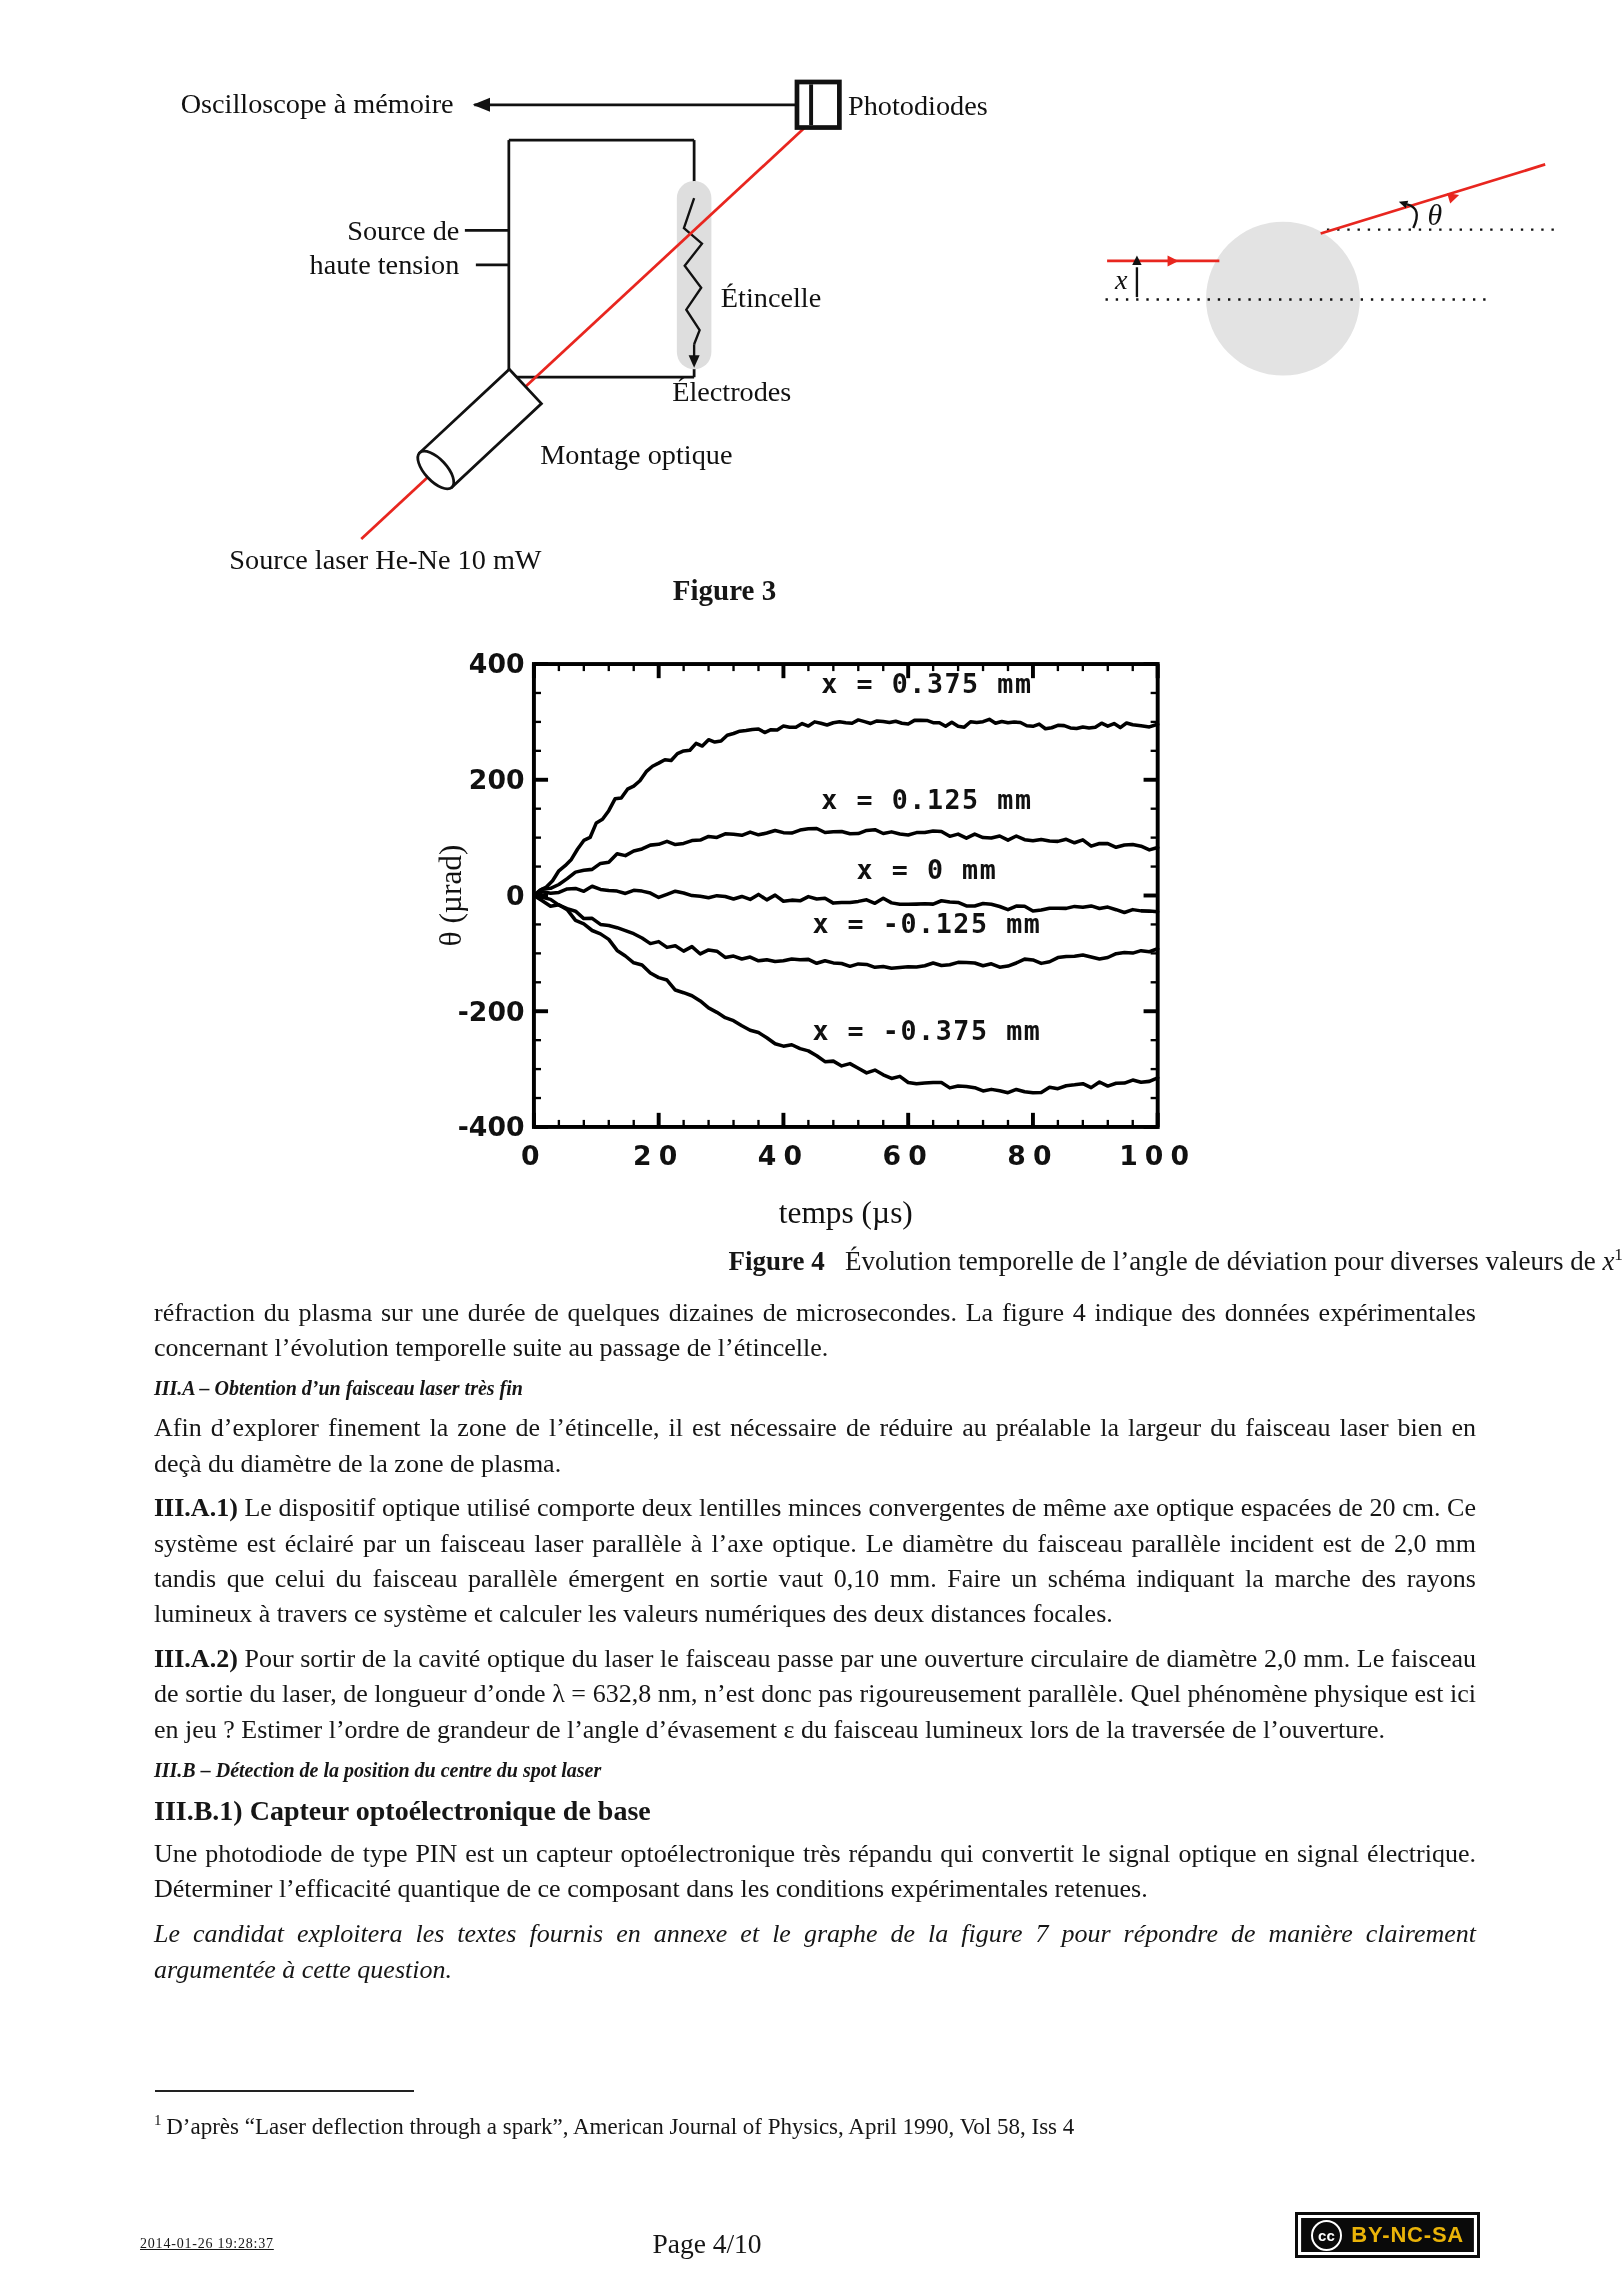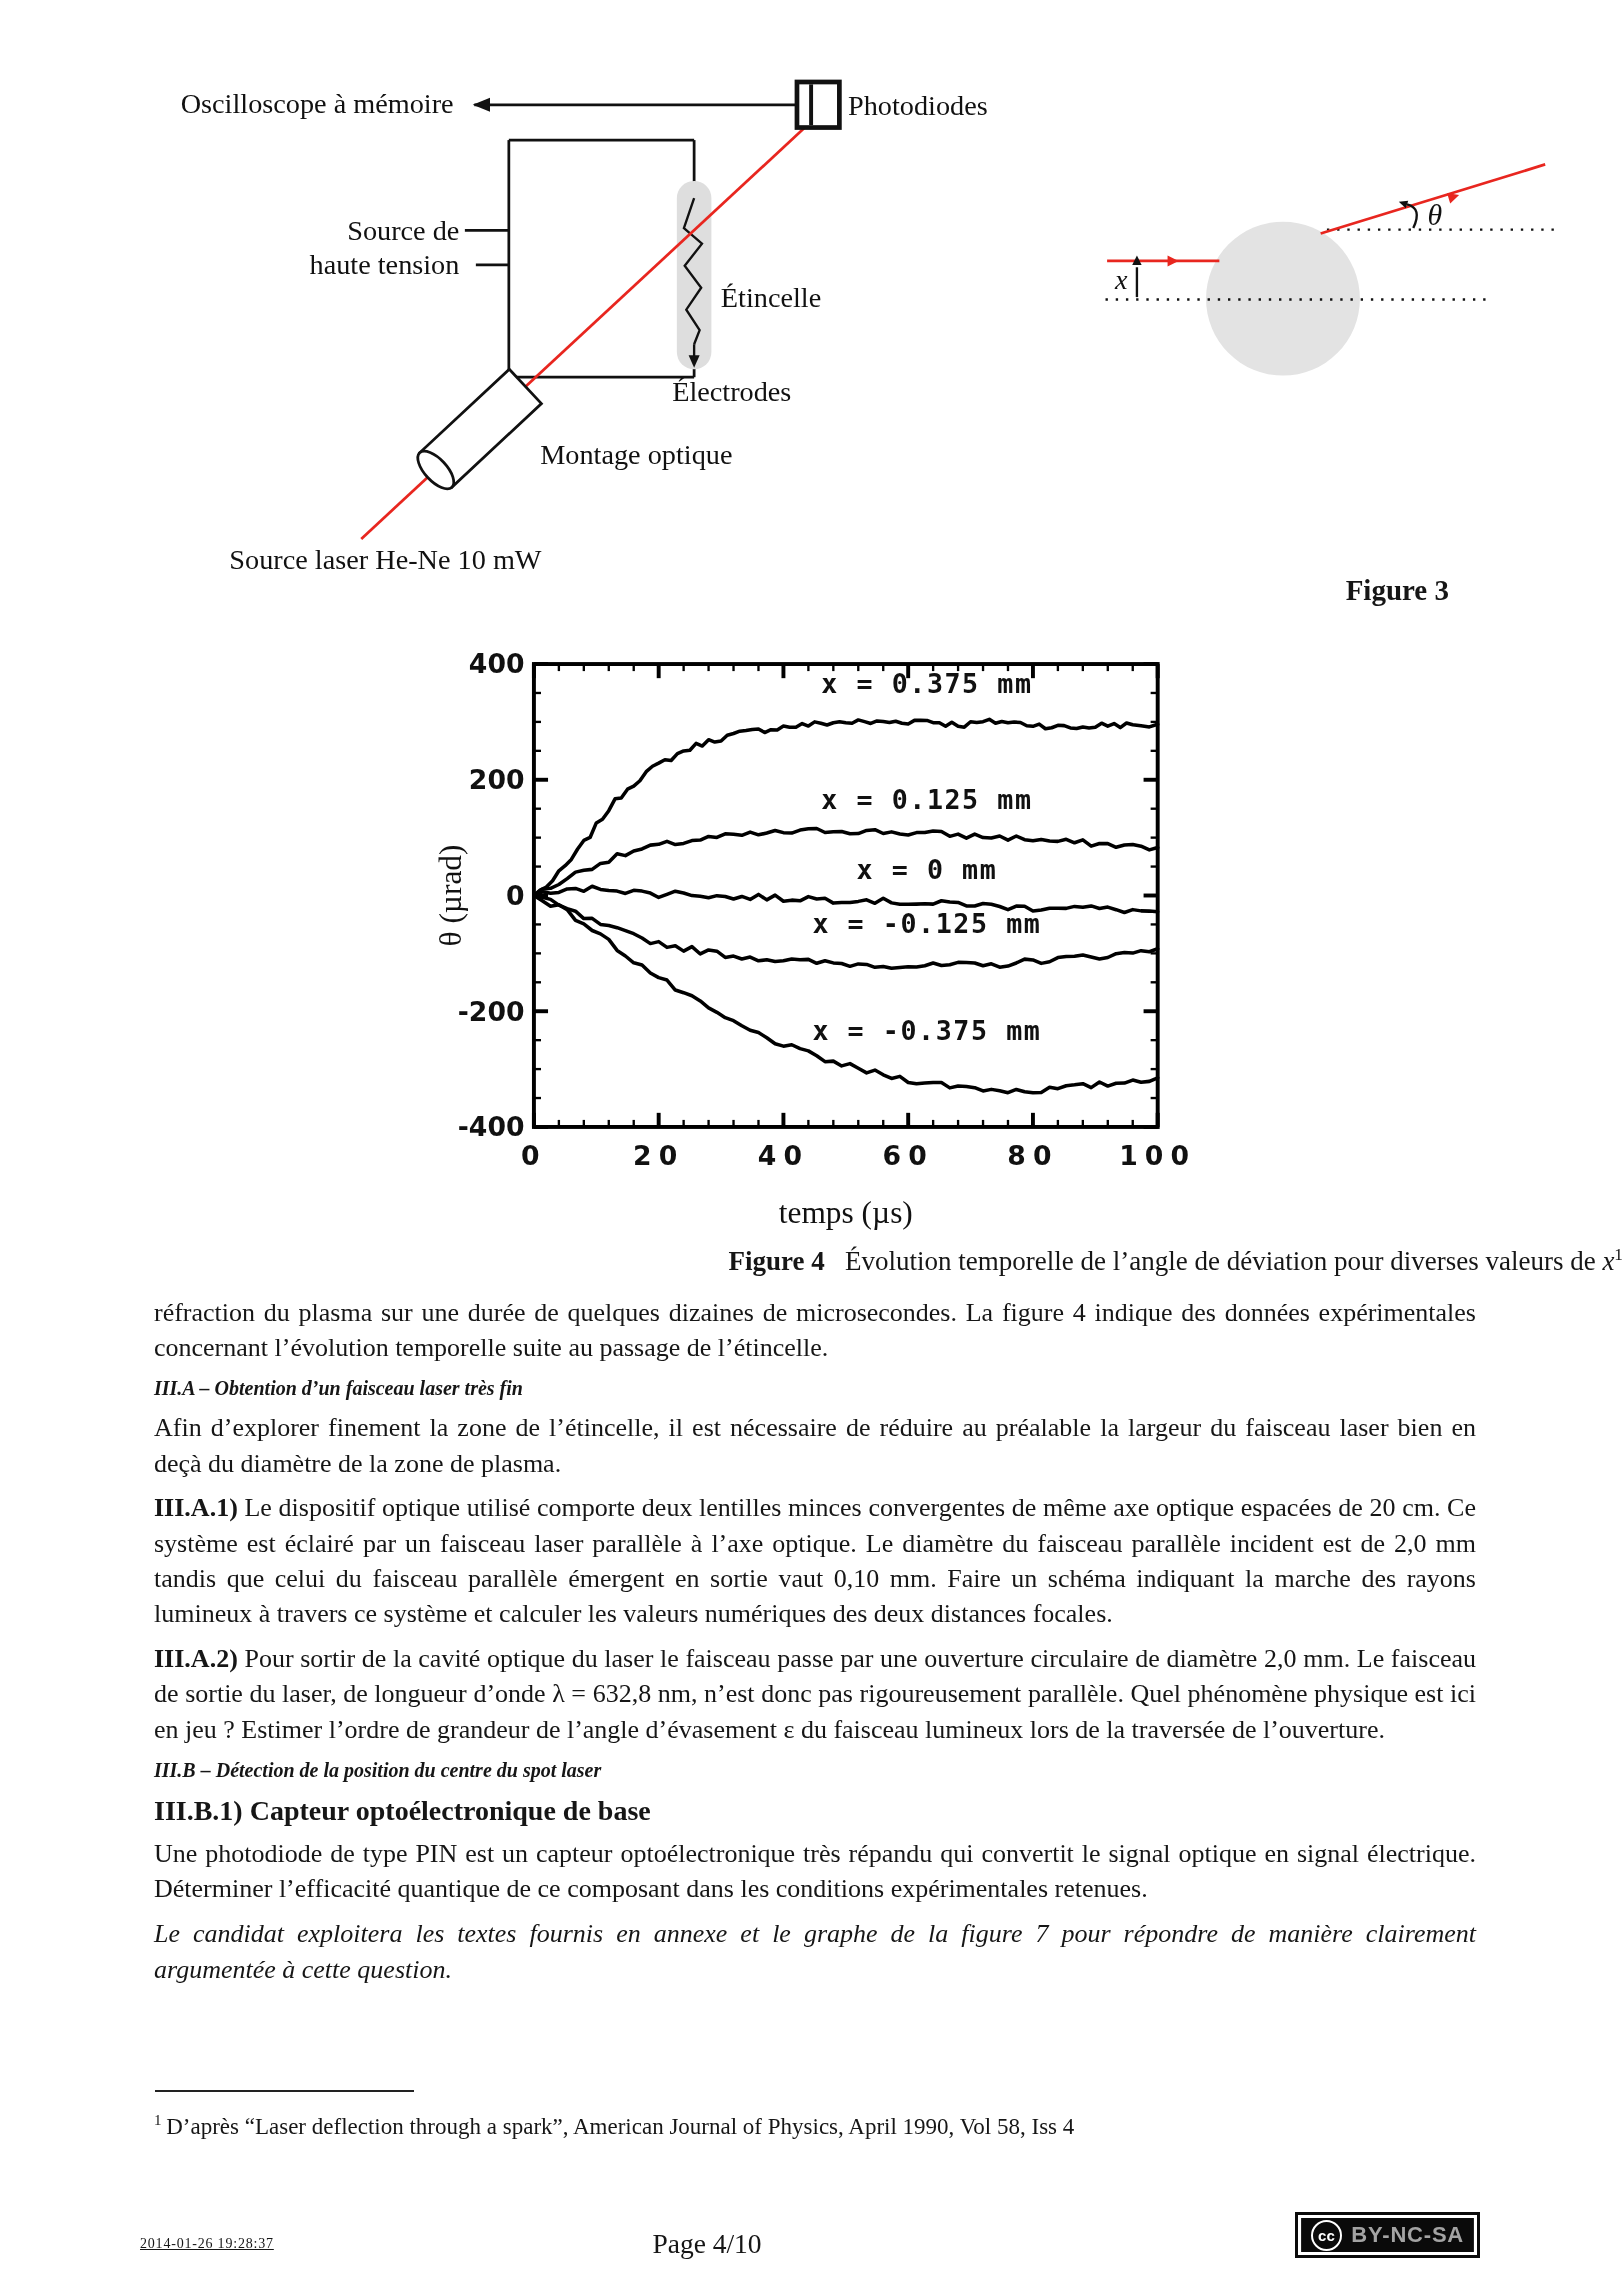--- a/index.html
+++ b/index.html
@@ -1,21 +1,21 @@
 <!DOCTYPE html>
 <html style="font-size:12.6px"><head>
 <meta charset="utf-8">
 <style>
   html,body{margin:0;padding:0;background:#888;}
   .page{position:relative;width:1623px;height:2295px;background:#ffffff;margin:0 auto;
         font-family:"Liberation Serif",serif;color:#161616;overflow:hidden;padding-left:24px;}
   svg text{fill:#111;}
   .dlabel{font:36px "Liberation Serif",serif;}
   .ital{font-style:italic;}
-  .fig3-caption{position:absolute;top:574px;left:0;width:1449px;text-align:right;
+  .fig3-caption{position:absolute;top:574px;left:0;width:1449px;text-align:center;
                 font-weight:bold;font-size:29px;}
   .fig4-caption{position:absolute;top:1245px;left:0;width:1623px;text-align:right;font-size:27px;}
   .fig4-caption .cap-bold{font-weight:bold;margin-right:20.4px;}
   .fig4-caption sup{font-size:17.3px;}
   .tickx{font:bold 34px "DejaVu Sans",sans-serif;letter-spacing:9px;}
   .ticky{font:bold 34px "DejaVu Sans",sans-serif;}
   .axis-title{font:40px "Liberation Serif",serif;}
   .serieslabel{font:bold 34px "DejaVu Sans Mono",monospace;letter-spacing:2px;}
   .body-sections{position:absolute;left:154px;top:1295px;width:1322px;
                  font-size:26px;line-height:1.36;text-align:justify;}
@@ -28,21 +28,21 @@
   .footnote{position:absolute;left:154px;top:2112px;width:1256px;font-size:23px;}
   .footnote sup{font-size:15px;margin-right:4.7px;}
   .footer-ts{position:absolute;left:140px;top:2236px;font-size:14px;letter-spacing:0.8px;text-decoration:underline;}
   .footer-page{position:absolute;left:0;top:2228px;width:1414px;text-align:center;font-size:27.5px;}
   .cc-badge{position:absolute;left:1295px;top:2212px;width:185px;height:46px;background:#0a0a0a;
             border:3.1px solid #0a0a0a;box-shadow:inset 0 0 0 3.1px #fff;box-sizing:border-box;
             display:flex;align-items:center;justify-content:center;gap:9.4px;}
   .cc-circle{width:27px;height:27px;border:2.4px solid #fff;border-radius:50%;color:#fff;
              font:bold 15px "Liberation Sans",sans-serif;display:flex;align-items:center;
              justify-content:center;letter-spacing:0;}
-  .cc-text{color:#a3a3a3;font:bold 22px "Liberation Sans",sans-serif;letter-spacing:0.8px;}
+  .cc-text{color:#eab308;font:bold 22px "Liberation Sans",sans-serif;letter-spacing:0.8px;}
 </style>
 </head>
 <body>
 
 <div class="page">
 
   <svg style="position:absolute;left:0;top:71px;" width="1623" height="559" viewBox="0 0 2067 712">
 
     <text class="dlabel" x="230" y="53">Oscilloscope à mémoire</text>
     <line x1="604" y1="43" x2="1016" y2="43" stroke="#111" stroke-width="3.5"></line>

